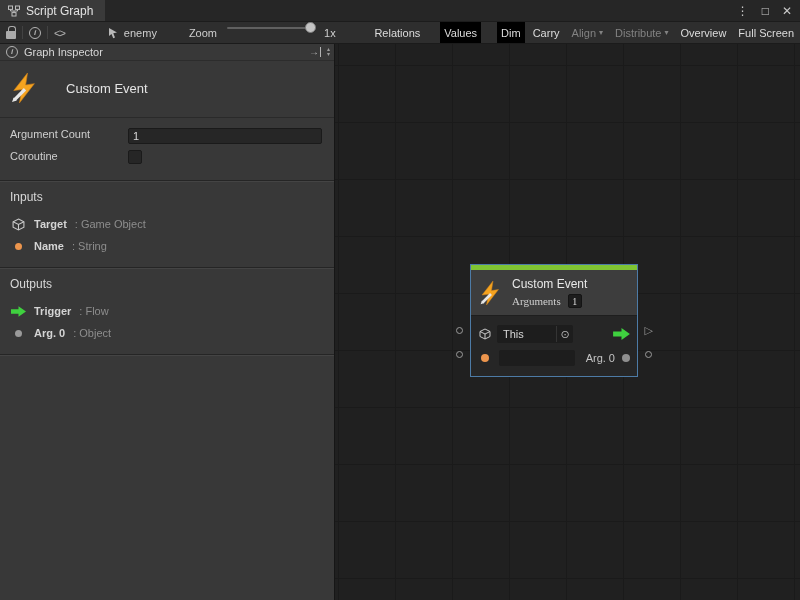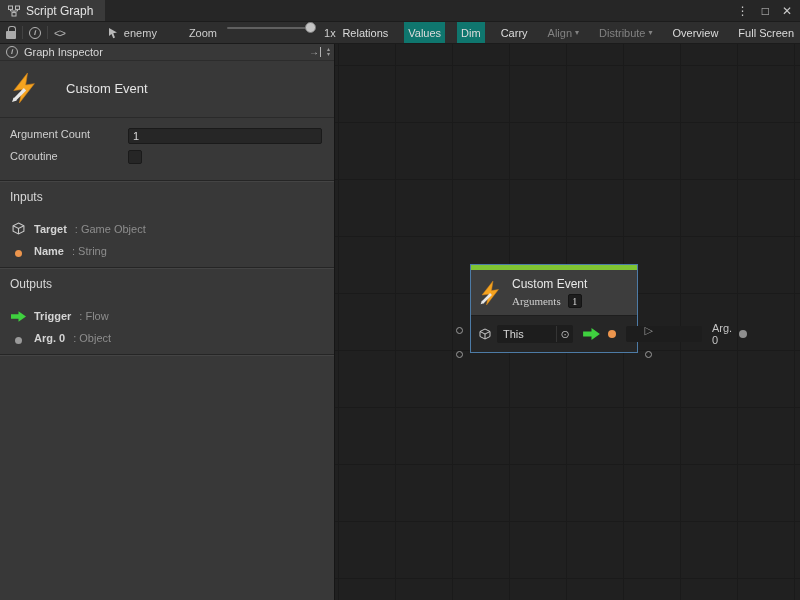--- a/index.html
+++ b/index.html
@@ -39,23 +39,23 @@
   .code-icon { color:#b3b3b3; font-size:11px; letter-spacing:-1px; flex:none; }
   .graph-crumb { display:flex; align-items:center; gap:5px; margin-left:42px; flex:none; }
   .crumb-label { color:#cfcfcf; font-size:11px; }
   .zoom-wrap { display:flex; align-items:flex-start; margin-left:32px; flex:none; }
   .zoom-label { color:#cfcfcf; margin-right:10px; }
   .zoom-track { position:relative; width:88px; height:2px; background:#606060; border-radius:1px; }
   .zoom-knob { position:absolute; left:78px; top:-5px; width:11px; height:11px; border-radius:50%;
     background:#c4c4c4; border:1px solid #7d7d7d; }
   .zoom-value { color:#cfcfcf; margin-left:9px; }
   .tb-spacer { flex:1; }
-  .tb-buttons { display:flex; align-items:stretch; height:100%; gap:12px; flex:none; }
+  .tb-buttons { display:flex; align-items:stretch; height:100%; gap:4px; flex:none; }
   .tbtn { display:flex; align-items:center; padding:0 4px; font-size:11px; color:#dcdcdc; white-space:nowrap; cursor:default; }
-  .tbtn.active { background:#0f766e; }
+  .tbtn.active { background:#000000;margin-left:12px; }
   .tbtn.disabled { color:#828282; }
   .caret { font-size:8px; margin-left:3px; }
 
   
   .inspector {
     position:absolute; left:0; top:44px; width:335px; height:556px;
     background:#383838; border-right:1px solid #161616;
   }
   .insp-header { height:17px; display:flex; align-items:center; gap:6px; padding:0 4px 0 6px;
     border-bottom:1px solid #2c2c2c; }
@@ -71,21 +71,21 @@
   .field-row { display:flex; align-items:flex-start; height:20px; margin-bottom:2px; }
   .field-label { width:118px; color:#cfcfcf; flex:none; }
   .text-field { width:194px; height:16px; background:#262626; border:1px solid #1a1a1a; border-radius:2px;
     color:#d8d8d8; font-size:11px; padding:0 4px; font-family:"Liberation Sans", sans-serif; outline:none; }
   .checkbox { width:14px; height:14px; background:#262626; border:1px solid #1a1a1a; border-radius:2px; }
 
   .divider { height:1px; background:#252525; box-shadow:0 1px 0 #444444; }
 
   .insp-section { padding:9px 10px 10px 10px; }
   .section-title { font-size:12px; color:#d8d8d8; margin-bottom:9px; }
-  .port-row { display:flex; align-items:flex-end; gap:8px; height:22px; }
+  .port-row { display:flex; align-items:center; gap:8px; height:22px; }
   .port-icon-cell { width:16px; display:flex; justify-content:center; align-items:center; flex:none; }
   .port-name { font-weight:bold; color:#d4d4d4; }
   .port-type { color:#8d8d8d; }
   .dot { width:7px; height:7px; border-radius:50%; }
   .dot-orange { background:#ec954d; }
   .dot-gray { background:#9a9a9a; }
 
   
   .graph {
     position:absolute; left:335px; top:44px; width:465px; height:556px;
@@ -100,21 +100,21 @@
   
   .node { position:absolute; left:135px; top:220px; width:168px; background:#262626;
     border:1px solid #4d7ba6; }
   .node-accent { height:5px; background:#7fc433; }
   .node-header { background:#3d3d3d; border-bottom:1px solid #1e1e1e; padding:7px 8px; display:flex; align-items:center; gap:9px; }
   .node-header .nh-text { display:flex; flex-direction:column; gap:3px; }
   .nh-title { font-size:12px; color:#e8e8e8; }
   .nh-args { display:flex; align-items:center; font-size:11px; color:#cfcfcf;font-family:Liberation Serif, serif; }
   .nh-argbox { width:14px; height:14px; background:#1d1d1d; border:1px solid #141414; border-radius:2px;
     color:#dddddd; font-size:10px; display:flex; align-items:center; justify-content:center; margin-left:7px; }
-  .node-body { padding:8px 7px 9px 7px; display:flex; flex-direction:row; gap:5px; }
+  .node-body { padding:8px 7px 9px 7px; display:flex; flex-direction:column; gap:5px; }
   .node-row { display:flex; align-items:center; gap:5px; height:19px; }
   .dd { display:flex; align-items:center; width:76px; height:18px; background:#1d1d1d; border-radius:2px; }
   .dd-text { flex:1; padding-left:6px; color:#d8d8d8; font-size:11px; }
   .dd-pick { width:17px; text-align:center; color:#b5b5b5; font-size:11px; border-left:1px solid #343434; line-height:16px; }
   .node-field { width:76px; height:16px; background:#1d1d1d; border-radius:2px; border:none; outline:none; margin-left:2px; }
   .row-spacer { flex:1; }
   .arg-label { color:#c4c4c4; font-size:11px; margin-right:2px; }
   .dot8 { width:8px; height:8px; border-radius:50%; flex:none; }
 
   .nub-circle { position:absolute; width:7px; height:7px; border:1px solid #9a9a9a; border-radius:50%; background:transparent; }

